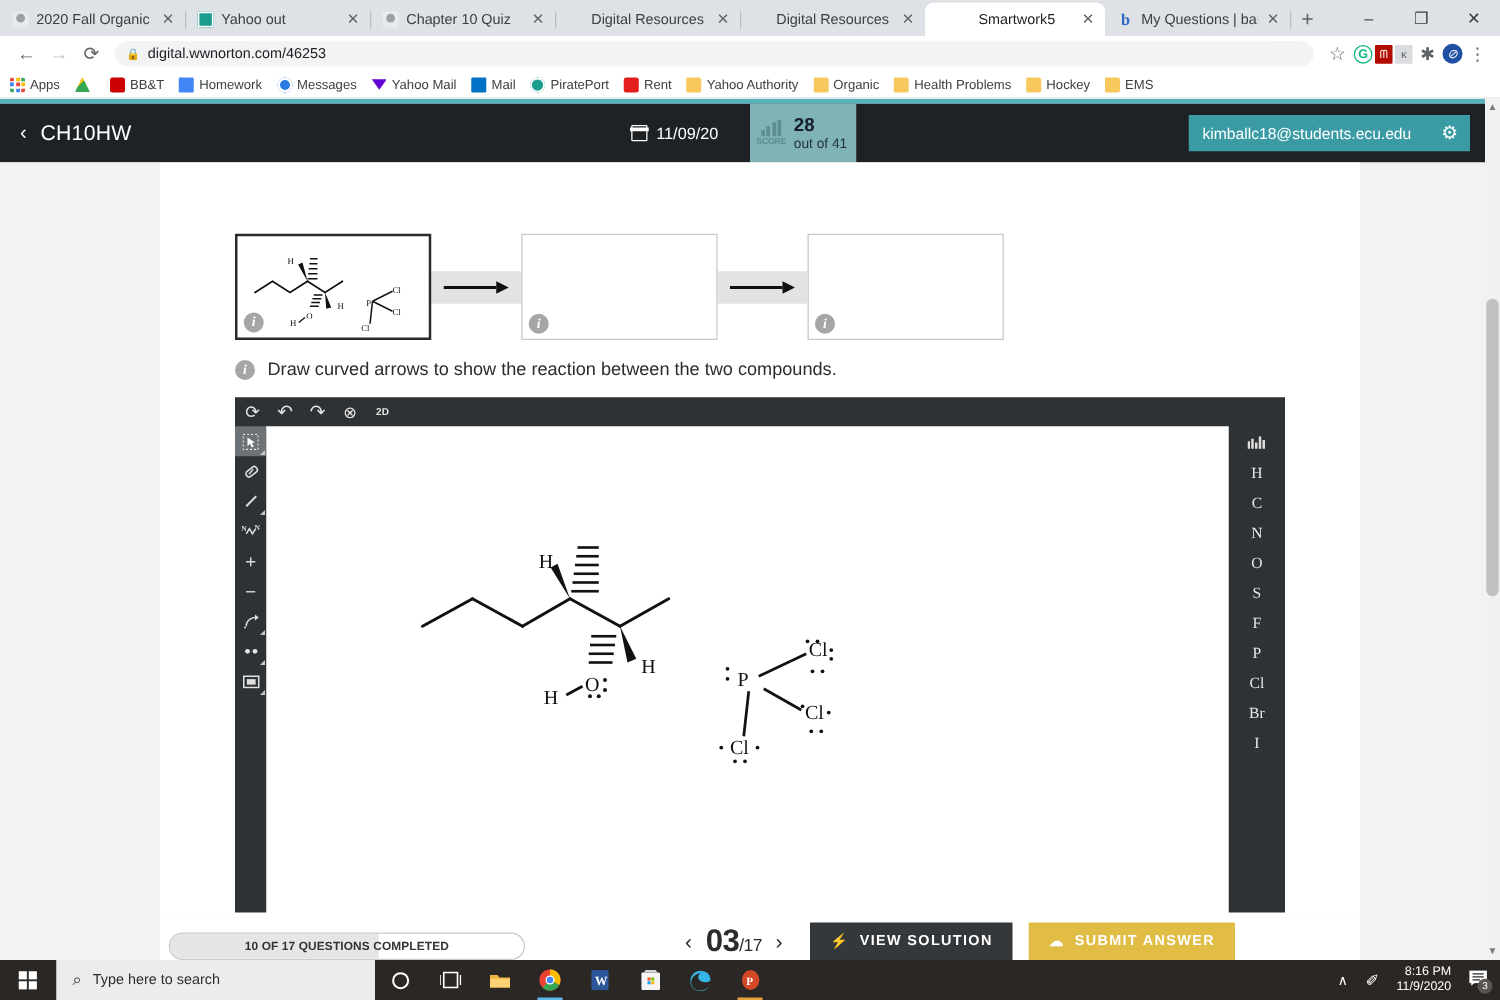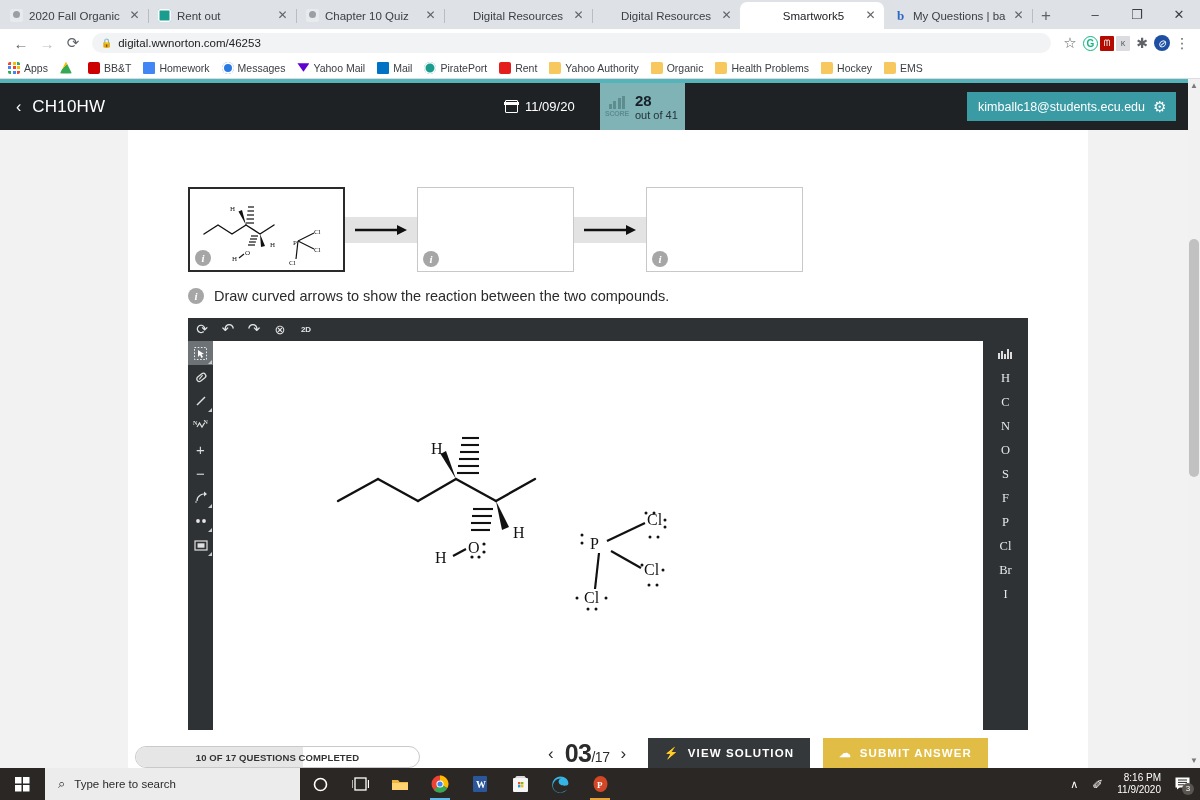--- a/index.html
+++ b/index.html
@@ -173,21 +173,21 @@
     display: flex; align-items: flex-end; gap: 1.5px;
     height: 13px; justify-content: center; margin-bottom: 1px;
   }
   .bars i { width: 3px; background: #5e8d8f; display: block; }
   .scoretext { line-height: 1.15; }
   .scorenum { font-size: 15px; font-weight: bold; color: #17202a; }
   .scoreof { font-size: 11px; color: #253239; }
   .useracct {
     position: absolute; right: 12px; top: 9px; height: 29px;
     background: #3a9ba5; color: #fff; font-size: 12.5px;
-    display: flex; align-items: center; gap: 8px; padding: 0 9px 0 11px;
+    display: flex; align-items: center; gap: 24px; padding: 0 9px 0 11px;
   }
   .gear {
     width: 14px; height: 14px; position: relative; color: #fff; font-size: 15px;
     line-height: 14px;
   }
 
   
   .content {
     position: relative; width: 1188px; height: 638px;
     background: #f2f2f2;
@@ -359,21 +359,21 @@
 
   <div class="tabstrip">
     <div class="tab" style="width:148px">
       <span class="favicon fav-person"></span>
       <span class="tlabel">2020 Fall Organic Che</span>
       <span class="tclose">✕</span>
       <span class="sep"></span>
     </div>
     <div class="tab" style="width:148px">
       <span class="favicon fav-globe"></span>
-      <span class="tlabel">Rent out</span>
+      <span class="tlabel">Yahoo out</span>
       <span class="tclose">✕</span>
       <span class="sep"></span>
     </div>
     <div class="tab" style="width:148px">
       <span class="favicon fav-person"></span>
       <span class="tlabel">Chapter 10 Quiz</span>
       <span class="tclose">✕</span>
       <span class="sep"></span>
     </div>
     <div class="tab" style="width:148px">

